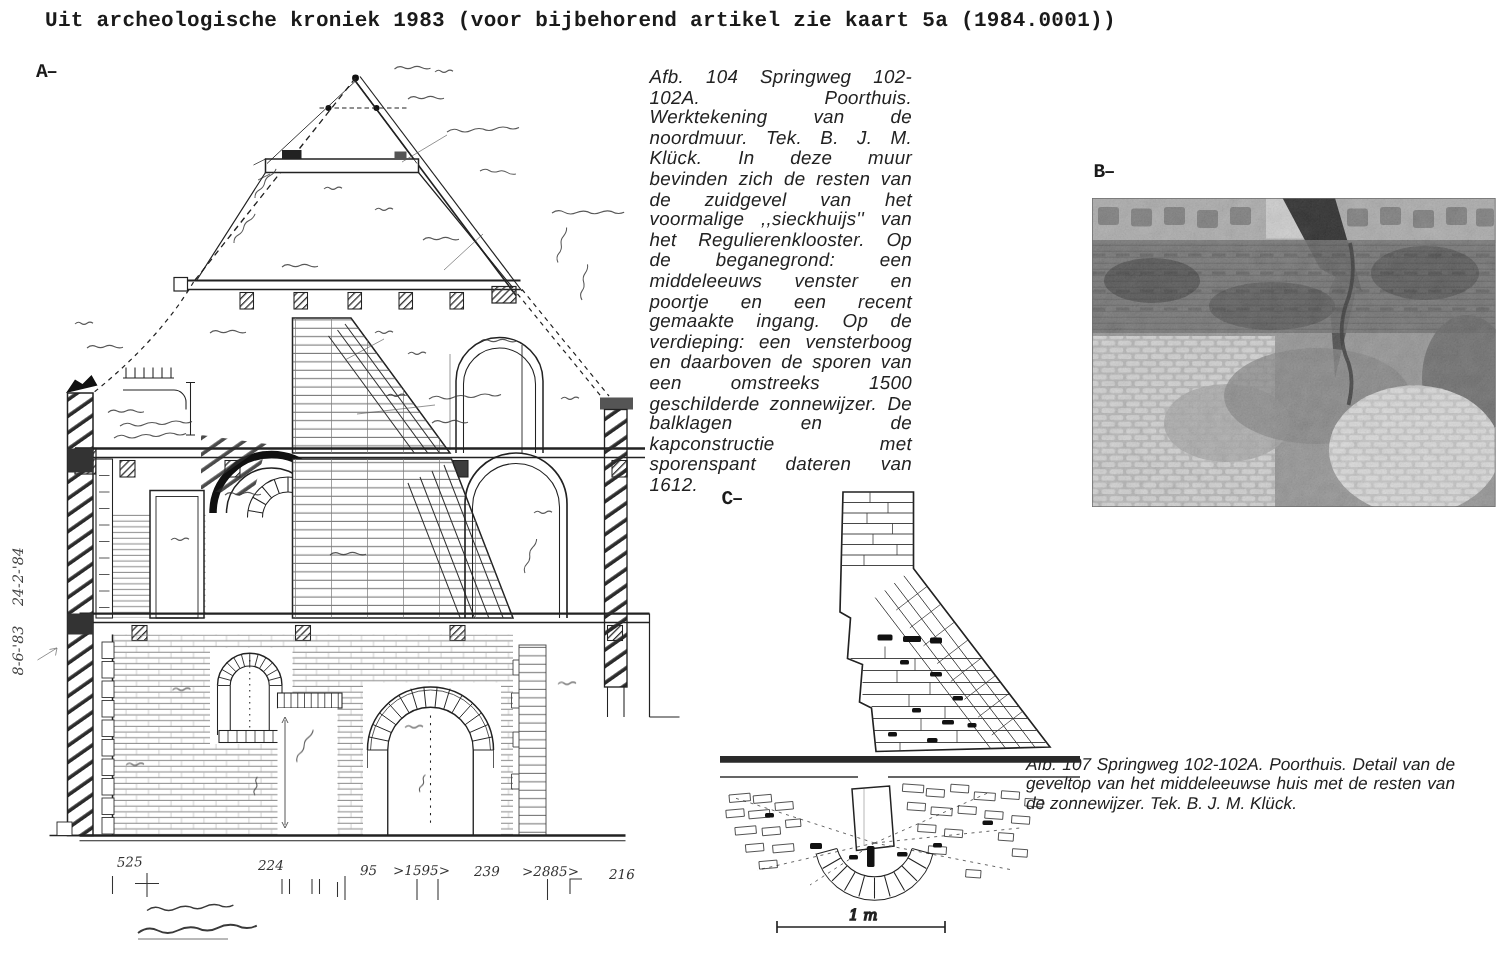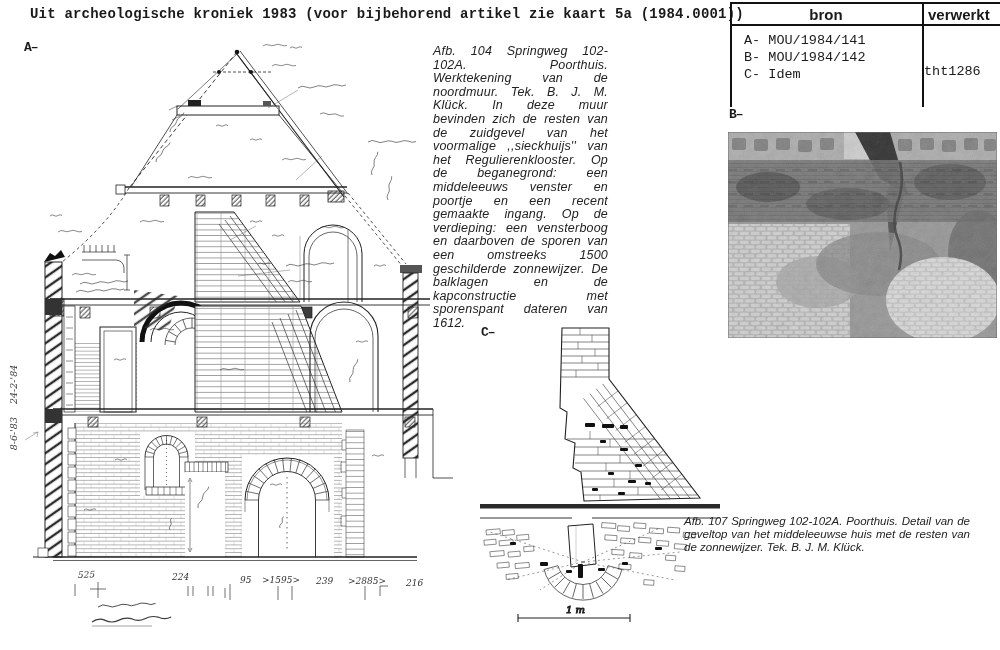--- a/index.html
+++ b/index.html
@@ -5,21 +5,21 @@
   html,body{margin:0;padding:0;background:#e8e8e8;}
   .page{position:relative;width:1000px;height:650px;background:#ffffff;overflow:hidden;
         font-family:"Liberation Sans",sans-serif;color:#1a1a1a;}
   .abs{position:absolute;}
   .mono{font-family:"Liberation Mono","DejaVu Sans Mono",monospace;}
   .title{left:30px;top:6px;font-size:14px;font-weight:bold;letter-spacing:.2px;white-space:nowrap;}
   .figlabel{font-family:"Liberation Mono",monospace;font-weight:bold;font-size:13px;letter-spacing:-1px;}
   .cap{font-style:italic;color:#222;text-align:justify;}
   .cap104{left:433px;top:45px;width:175px;font-size:12.5px;line-height:13.6px;letter-spacing:.2px;word-spacing:1.5px;}
   .cap106{left:727px;top:347px;width:272px;font-size:12px;line-height:13px;}
-  .cap107{left:684px;top:515px;width:286px;font-size:11.5px;line-height:13.2px;}
+  .cap107{left:684px;top:504px;width:286px;font-size:11.5px;line-height:13.2px;}
   
   .tbl{left:730px;top:2px;width:270px;height:105px;}
   .tbl .topline{position:absolute;left:0;top:0;width:270px;height:2px;background:#111;}
   .tbl .hline{position:absolute;left:0;top:22px;width:270px;height:2px;background:#111;}
   .tbl .vl{position:absolute;top:0;width:2px;height:105px;background:#111;}
   .tbl .vl.left{left:0;}
   .tbl .vl.mid{left:192px;width:1.5px;}
   .tbl .hdr{position:absolute;top:4px;font-weight:bold;font-size:15px;}
   .tbl .hdr.bron{left:0;width:192px;text-align:center;}
   .tbl .hdr.verw{left:198px;}
@@ -32,34 +32,20 @@
   svg{position:absolute;overflow:visible;}
   svg text{font-family:"DejaVu Serif",serif;font-style:italic;fill:#333;}
 </style>
 </head>
 <body>
 
 <div class="page">
 
   <div class="abs title mono">Uit archeologische kroniek 1983 (voor bijbehorend artikel zie kaart 5a (1984.0001))</div>
 
-  <div class="abs tbl">
-    <div class="topline"></div>
-    <div class="hline"></div>
-    <div class="vl left"></div>
-    <div class="vl mid"></div>
-    <div class="hdr bron">bron</div>
-    <div class="hdr verw">verwerkt</div>
-    <div class="rows mono">
-      <div>A- MOU/1984/141</div>
-      <div>B- MOU/1984/142</div>
-      <div>C- Idem</div>
-    </div>
-    <div class="tht mono">tht1286</div>
-  </div>
 
   <div class="abs figlabel" style="left:24px;top:40px;">A–</div>
   <div class="abs figlabel" style="left:729px;top:107px;">B–</div>
   <div class="abs figlabel" style="left:481px;top:325px;">C–</div>
 
   <div class="abs cap cap104">Afb. 104  Springweg 102-102A. Poorthuis. Werktekening van de noordmuur. Tek. B. J. M. Klück. In deze muur bevinden zich de resten van de zuidgevel van het voormalige ,,sieckhuijs'' van het Regulierenklooster. Op de beganegrond: een middeleeuws venster en poortje en een recent gemaakte ingang. Op de verdieping: een vensterboog en daarboven de sporen van een omstreeks 1500 geschilderde zonnewijzer. De balklagen en de kapconstructie met sporenspant dateren van 1612.</div>
   <div class="abs cap cap107">Afb. 107  Springweg 102-102A. Poorthuis. Detail van de geveltop van het middeleeuwse huis met de resten van de zonnewijzer. Tek. B. J. M. Klück.</div>
 
   <div class="abs sidedate">
     <span>8-6-'83</span>

